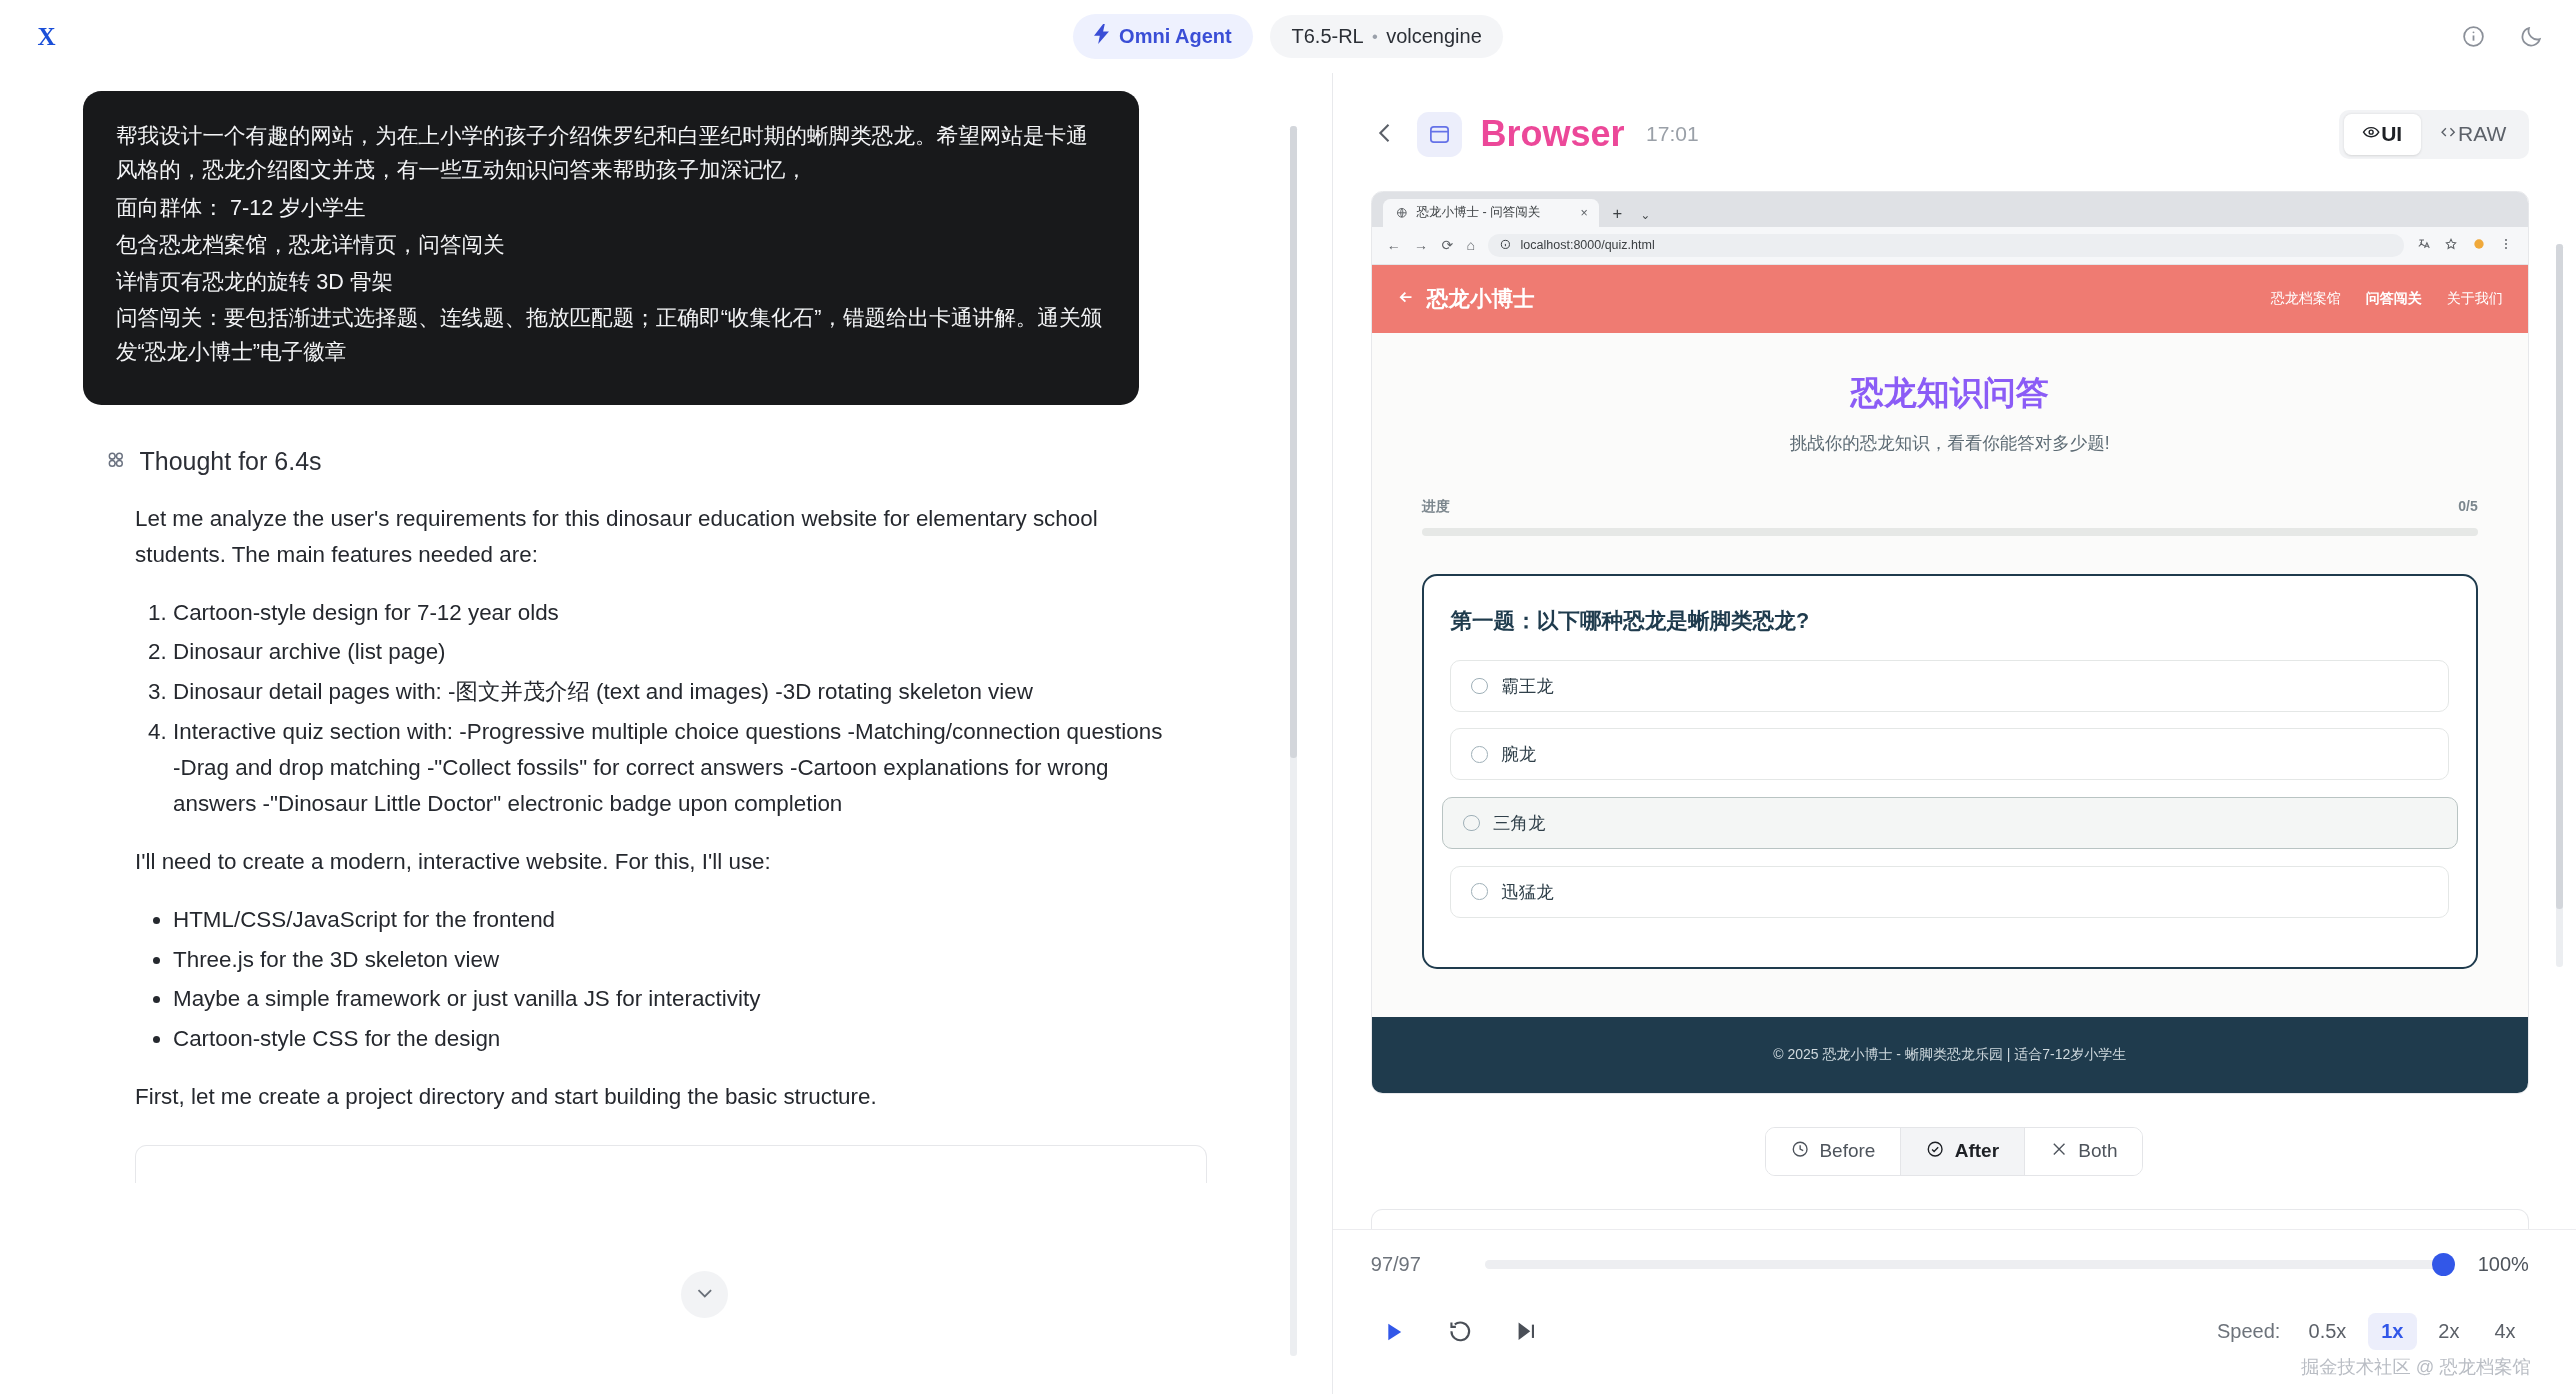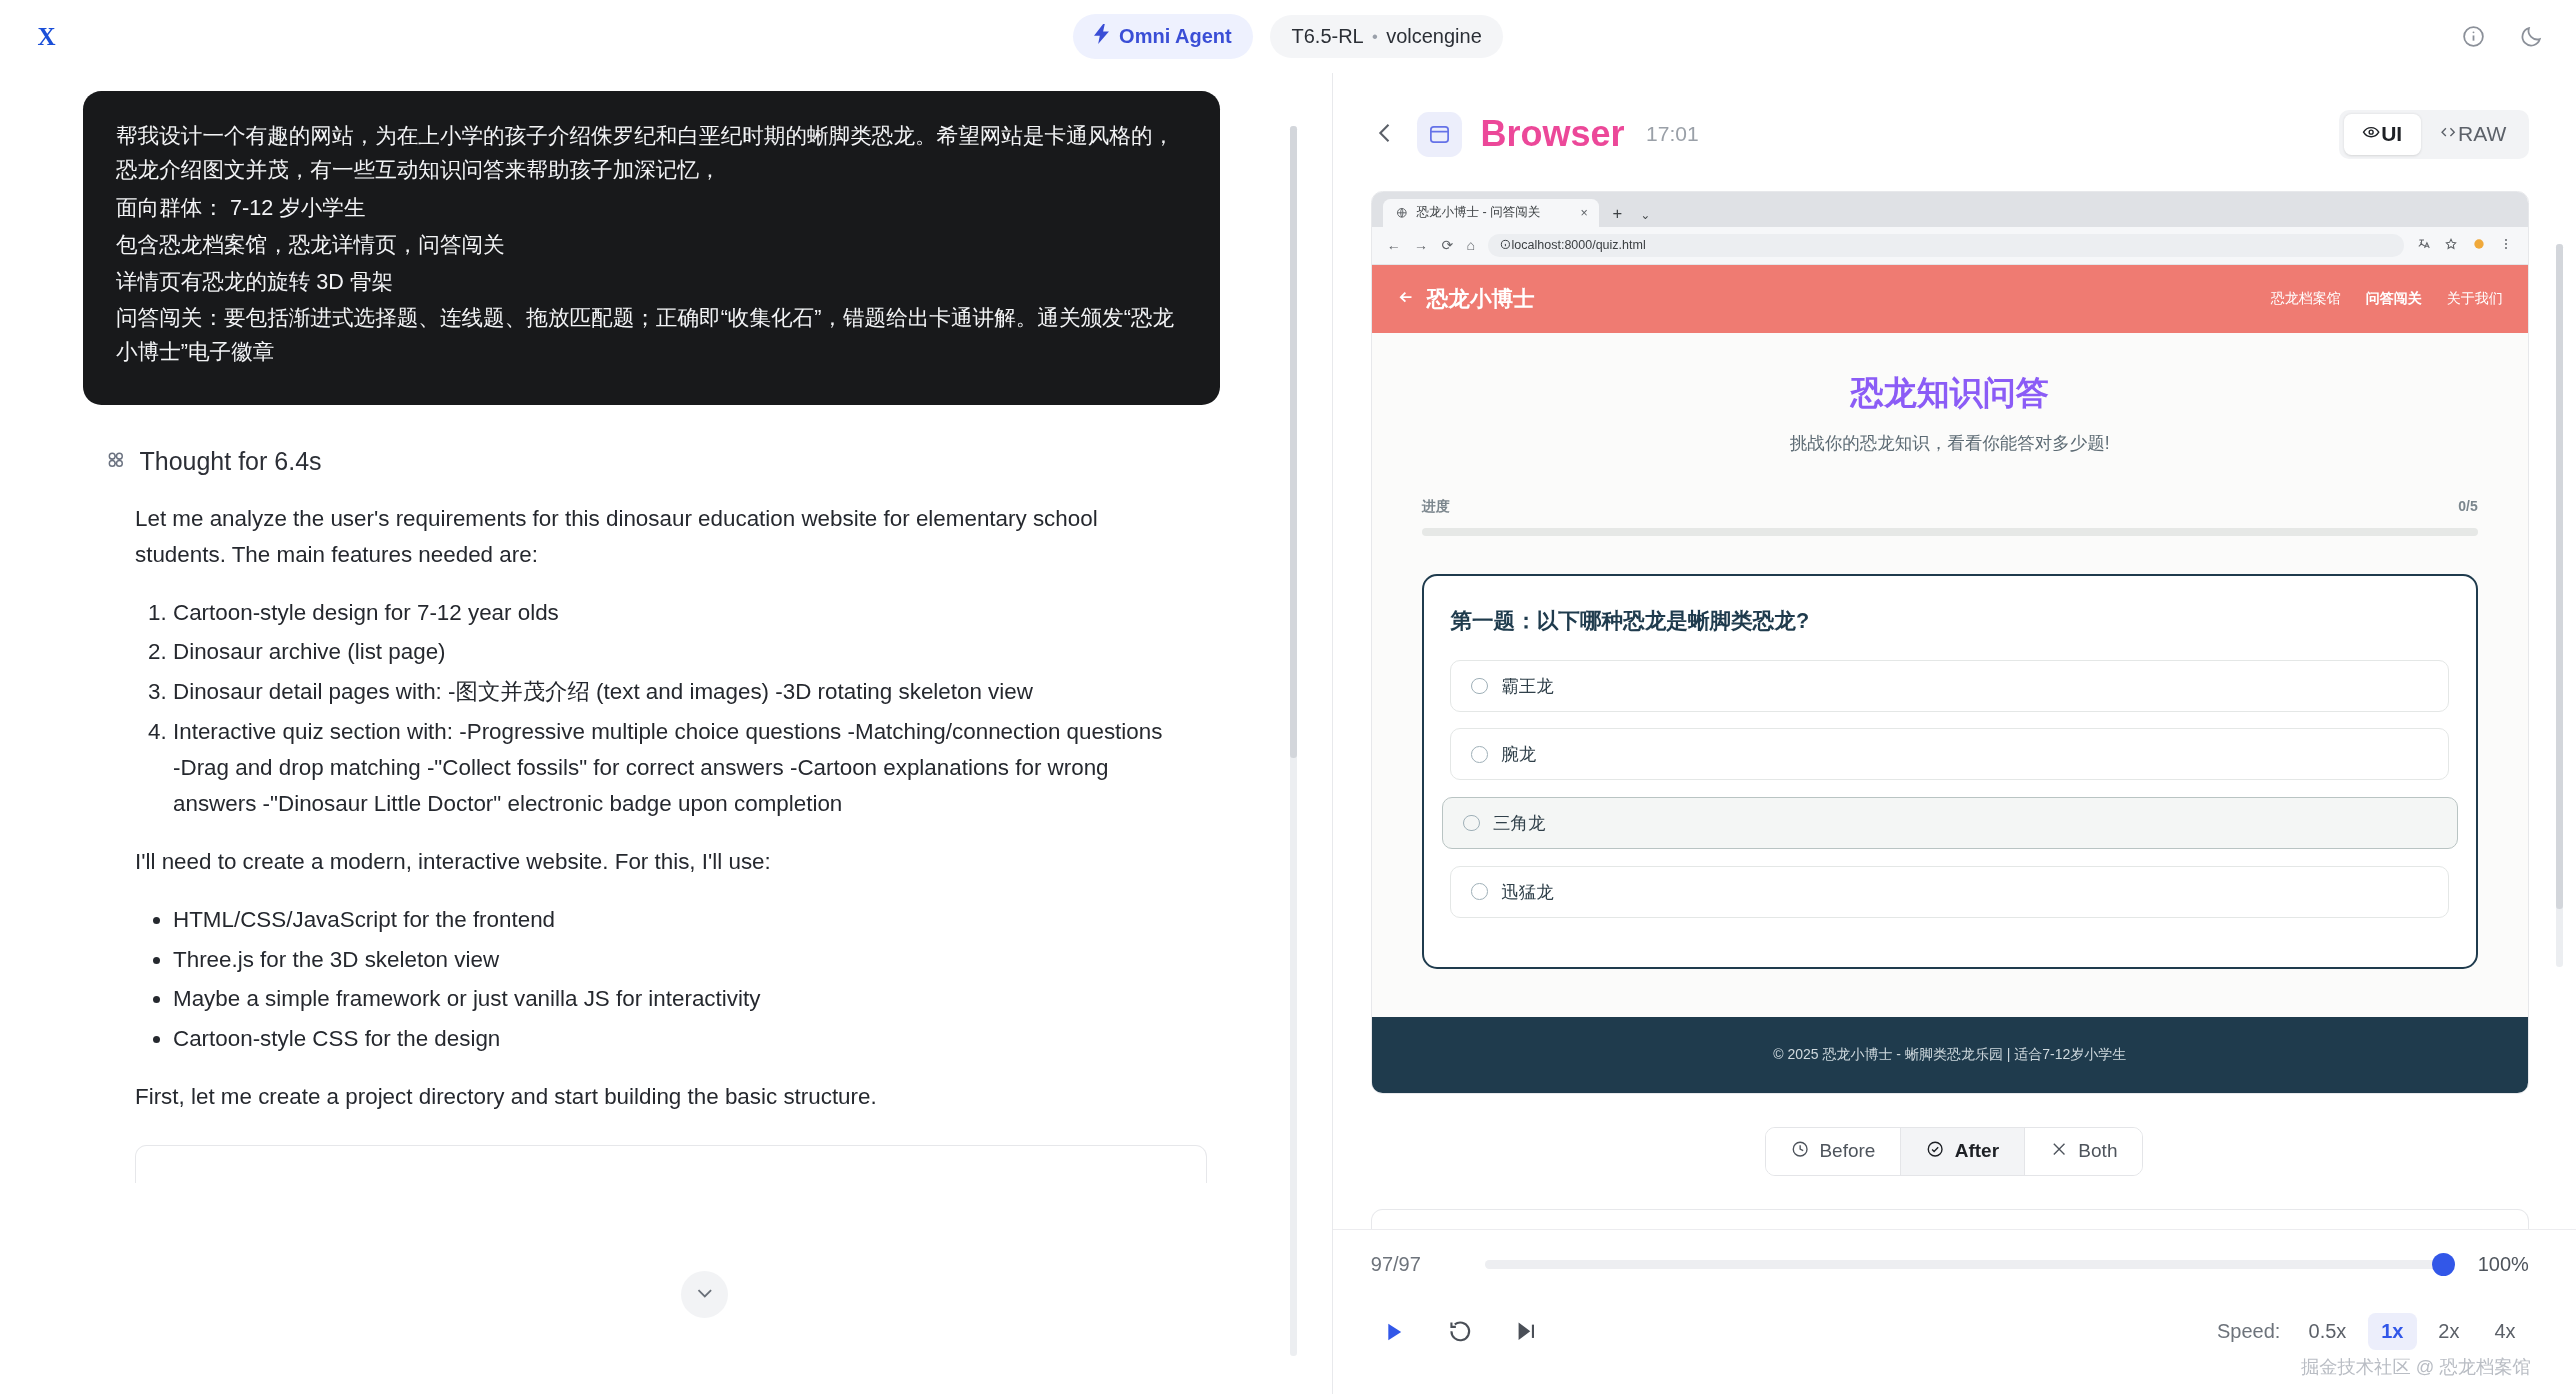--- a/index.html
+++ b/index.html
@@ -60,21 +60,21 @@
     padding: 0 0 0 0;
   }
   .left-inner { padding: 6.6px 66px 0 83px; }
 
   
   .prompt-card {
     background: #18191b; color: #f3f4f6;
     border-radius: 18.3px;
     padding: 28px 33px 33px 33px;
     margin-top: 11.6px;
-    width: 1137px;
+    width: 1056px;
     line-height: 1.55;
     font-size: 21.6px;
   }
   .prompt-card p { margin-bottom: 3.3px; }
   .prompt-card p.first { margin-bottom: 5px; }
 
   
   .thought-head {
     display: flex; align-items: center; gap: 13.3px;
     margin: 42px 0 25px 21.6px;
@@ -162,21 +162,21 @@
   .bm-tab .x { margin-left: auto; color: #5f6368; font-size: 12.5px; }
   .bm-newtab { font-size: 16.6px; color: #3c4043; padding: 0 6.6px 3.3px; }
   .bm-caret { font-size: 11.6px; color: #3c4043; padding: 0 5px 5px; }
   .bm-urlbar {
     height: 38px; background: #f6f7f9; display: flex; align-items: center;
     padding: 0 15px; gap: 13.3px; border-bottom: 0.8px solid #e3e5e8;
   }
   .bm-urlbar .nav { color: #5f6368; font-size: 14px; }
   .bm-url {
     flex: 1; background: #eceef1; border-radius: 830px;
-    height: 23px; display: flex; align-items: center; gap: 1px;
+    height: 23px; display: flex; align-items: center; gap: 10px;
     padding: 0 11.6px; font-size: 12.5px; color: #3c4043;
   }
   .bm-urlbar .right-ic { color: #5f6368; font-size: 13.3px; }
 
   
   .site-header {
     background: #ef7b72; height: 68px;
     display: flex; align-items: center; padding: 0 25px;
     color: #fff;
   }

